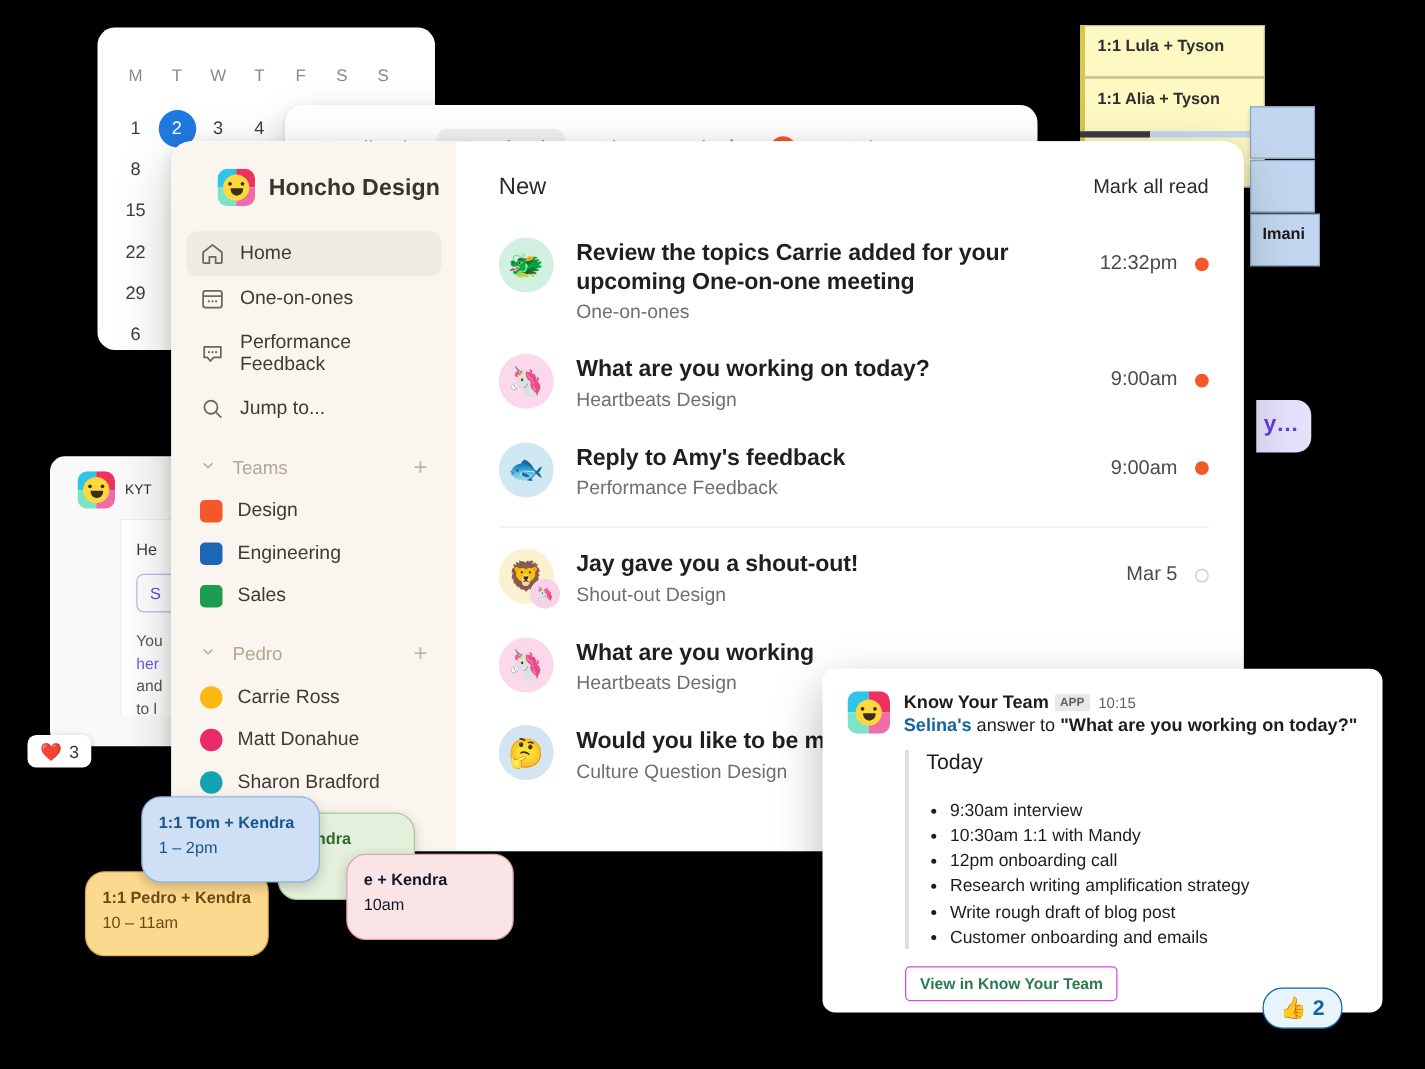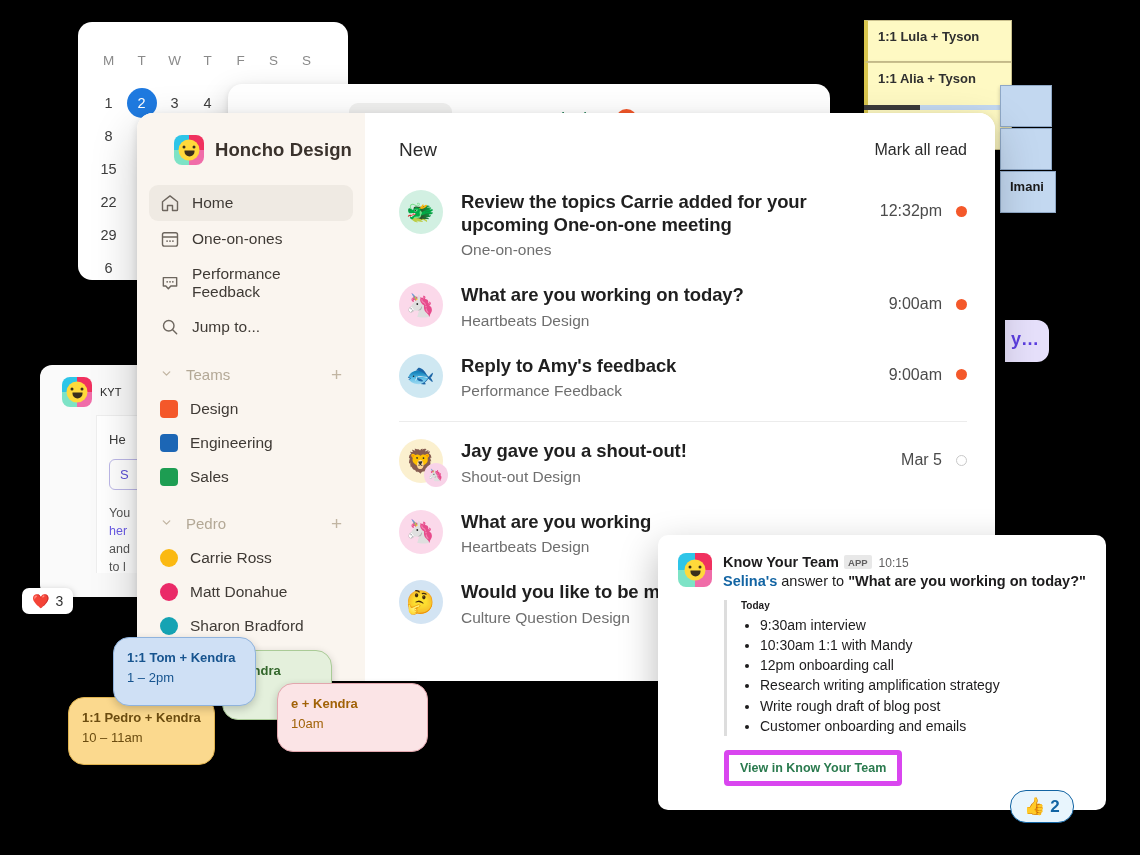--- a/index.html
+++ b/index.html
@@ -141,37 +141,37 @@
   .sl-head { display: flex; align-items: flex-start; gap: 11px; }
   .sl-logo { width: 34px; height: 34px; border-radius: 8px; position: relative; overflow: hidden; flex: none; }
   .sl-name { font-size: 14.5px; font-weight: 700; color: #1d1c1d; }
   .sl-app { background: #e8e8e8; color: #616061; font-size: 9.5px; font-weight: 700;
             padding: 1.5px 4px; border-radius: 2px; margin-left: 5px; vertical-align: 2px; }
   .sl-time { font-size: 12px; color: #616061; margin-left: 7px; }
   .sl-sub { font-size: 14.5px; color: #1d1c1d; margin-top: 2px; }
   .sl-sub .who { color: #1264a3; font-weight: 700; }
   .sl-sub b { font-weight: 700; }
   .sl-quote { border-left: 3px solid #dddddd; margin: 11px 0 0 46px; padding: 0 0 0 14px; }
-  .sl-today { font-size: 10px; font-weight: 700; color: #1d1c1d; margin-bottom: 4px; }
+  .sl-today { font-size: 17px; font-weight: 400; color: #1d1c1d; margin-bottom: 18px; }
   .sl-quote ul { margin-left: 19px; }
   .sl-quote li { font-size: 14px; color: #1d1c1d; line-height: 1.44; }
-  .sl-btn { margin: 14px 0 0 46px; display: inline-block; border: 5px solid #d946ef;
+  .sl-btn { margin: 14px 0 0 46px; display: inline-block; border: 1px solid #d946ef;
             border-radius: 4px; padding: 6px 11px; font-size: 12.5px; font-weight: 700; color: #2a7a4e; }
   #thumbpill { position: absolute; left: 1010px; top: 790px; display: flex; align-items: center;
                gap: 5px; background: #e8f5fd; border: 1.5px solid #1264a3; border-radius: 16px;
                padding: 5px 13px; font-size: 17px; color: #1264a3; font-weight: 600; }
 
   
   .chip { position: absolute; border-radius: 16px; padding: 10px 13px; font-size: 13px;
           line-height: 1.5; box-shadow: 0 3px 9px rgba(0,0,0,.2); }
   .chip b { font-weight: 700; display: block; }
   #c-green { left: 222px; top: 650px; width: 110px; height: 70px;
              background: #e4f0dc; border: 1px solid #aacb97; color: #33672c; }
-  #c-pink  { left: 277px; top: 683px; width: 151px; height: 69px;
-             background: #fbe4e6; border: 1px solid #e2a6ad; color: #a16207; }
+  #c-pink  { left: 277px; top: 683px; width: 134px; height: 69px;
+             background: #fbe4e6; border: 1px solid #e2a6ad; color: #0f172a; }
   #c-blue  { left: 113px; top: 637px; width: 143px; height: 69px;
              background: #cfe0f5; border: 1px solid #8fb3dd; color: #17548f; }
   #c-yellow{ left: 68px; top: 697px; width: 147px; height: 68px;
              background: #fbd98e; border: 1px solid #e0b34f; color: #6b4c10; }
 </style>
 </head>
 <body>
 
 <div id="stage">
 

